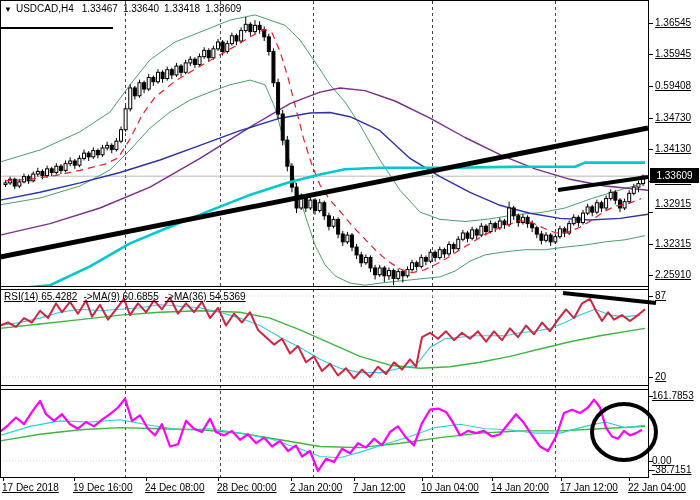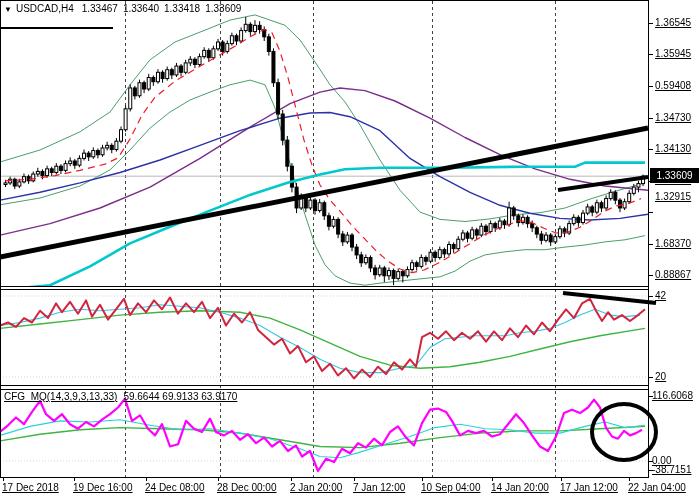--- a/index.html
+++ b/index.html
@@ -388,39 +388,39 @@
   <div class="hdr">
     <span class="tri">▼</span><span class="sym">USDCAD,H4</span><span class="q">1.33467</span><span class="q">1.33640</span><span class="q">1.33418</span><span class="q">1.33609</span>
   </div>
 
   <div class="lab ylab" style="top:17px">1.36545</div>
   <div class="lab ylab" style="top:48px">1.35945</div>
   <div class="lab ylab" style="top:80px">0.59408</div>
   <div class="lab ylab" style="top:112px">1.34730</div>
   <div class="lab ylab" style="top:143px">1.34130</div>
   <div class="lab ylab" style="top:174px">1.33530</div>
-  <div class="lab ylab" style="top:191px">1.32915</div>
-  <div class="lab ylab" style="top:238px">1.68370</div>
-  <div class="lab ylab" style="top:269px">0.88867</div>
+  <div class="lab ylab" style="top:198px">1.32915</div>
+  <div class="lab ylab" style="top:238px">1.32315</div>
+  <div class="lab ylab" style="top:269px">2.25910</div>
 
   <div class="pricebox">1.33609</div>
 
-  <div class="lab ylab" style="top:290px">42</div>
+  <div class="lab indrow" style="top:291px">
+    <span>RSI(14) 65.4282</span><span>-&gt;MA(9) 60.6855</span><span>-&gt;MA(36) 54.5369</span>
+  </div>
+  <div class="lab ylab" style="top:290px">87</div>
   <div class="lab ylab" style="top:371px">20</div>
 
-  <div class="lab indrow" style="top:391px">
-    <span>CFG_MQ(14,3,9,3,13,33)</span><span>59.6644 69.9133 63.9170</span>
-  </div>
-  <div class="lab" style="left:652px;top:390px">116.6068</div>
+  <div class="lab" style="left:652px;top:390px">161.7853</div>
   <div class="lab" style="left:652px;top:455px">0.00</div>
   <div class="lab" style="left:652px;top:464px">-38.7151</div>
 
   <div class="lab xlab" style="left:2px">17 Dec 2018</div>
   <div class="lab xlab" style="left:73px">19 Dec 16:00</div>
   <div class="lab xlab" style="left:145px">24 Dec 08:00</div>
   <div class="lab xlab" style="left:217px">28 Dec 00:00</div>
   <div class="lab xlab" style="left:290px">2 Jan 20:00</div>
   <div class="lab xlab" style="left:353px">7 Jan 12:00</div>
-  <div class="lab xlab" style="left:421px">10 Sep 04:00</div>
+  <div class="lab xlab" style="left:421px">10 Jan 04:00</div>
   <div class="lab xlab" style="left:491px">14 Jan 20:00</div>
   <div class="lab xlab" style="left:560px">17 Jan 12:00</div>
   <div class="lab xlab" style="left:628px">22 Jan 04:00</div>
 </div>
 
 </body></html>

